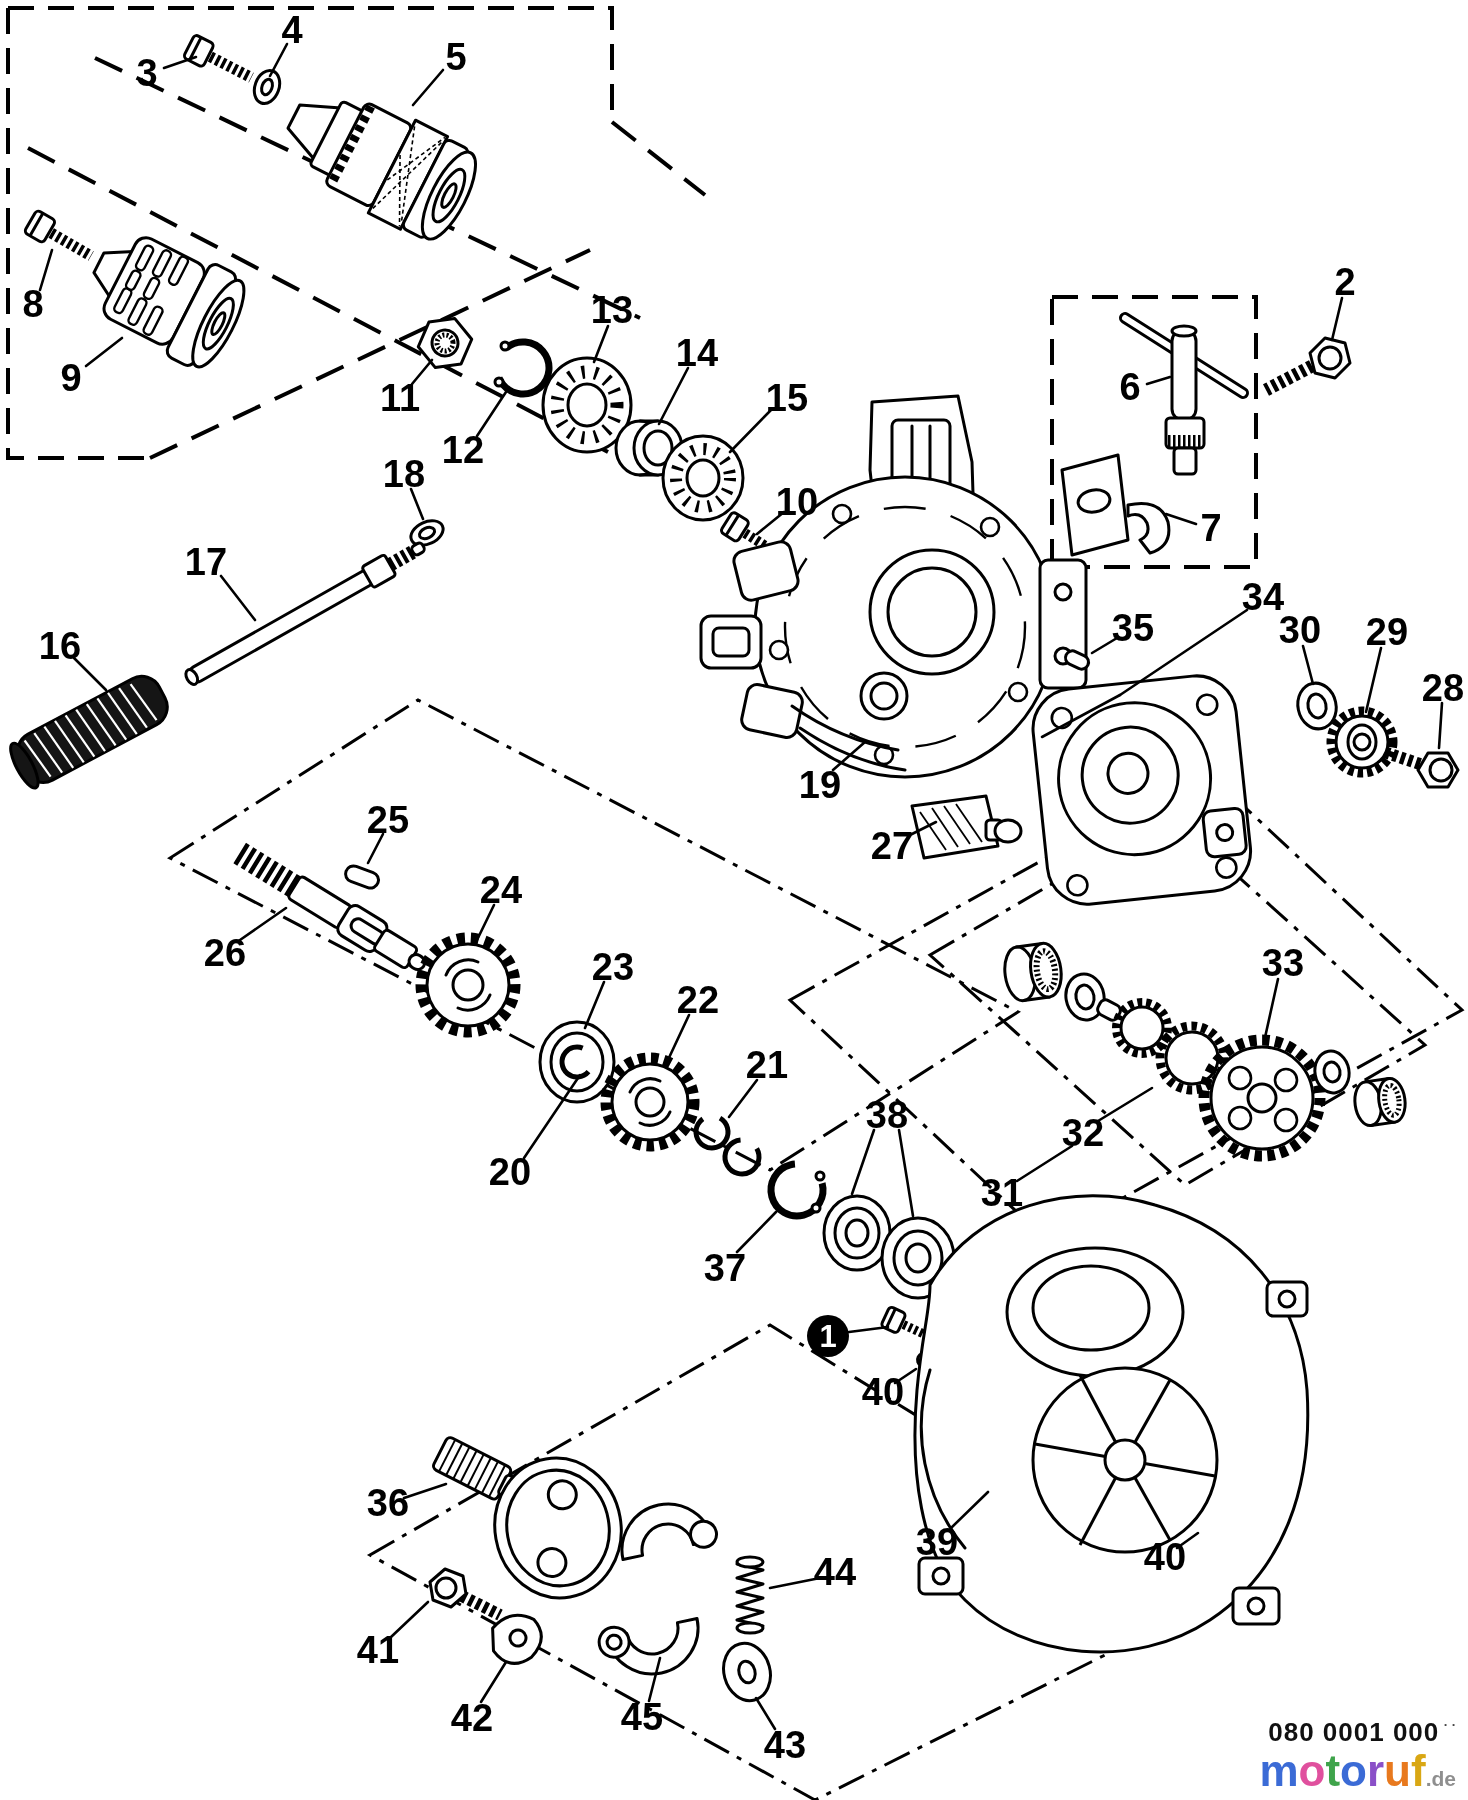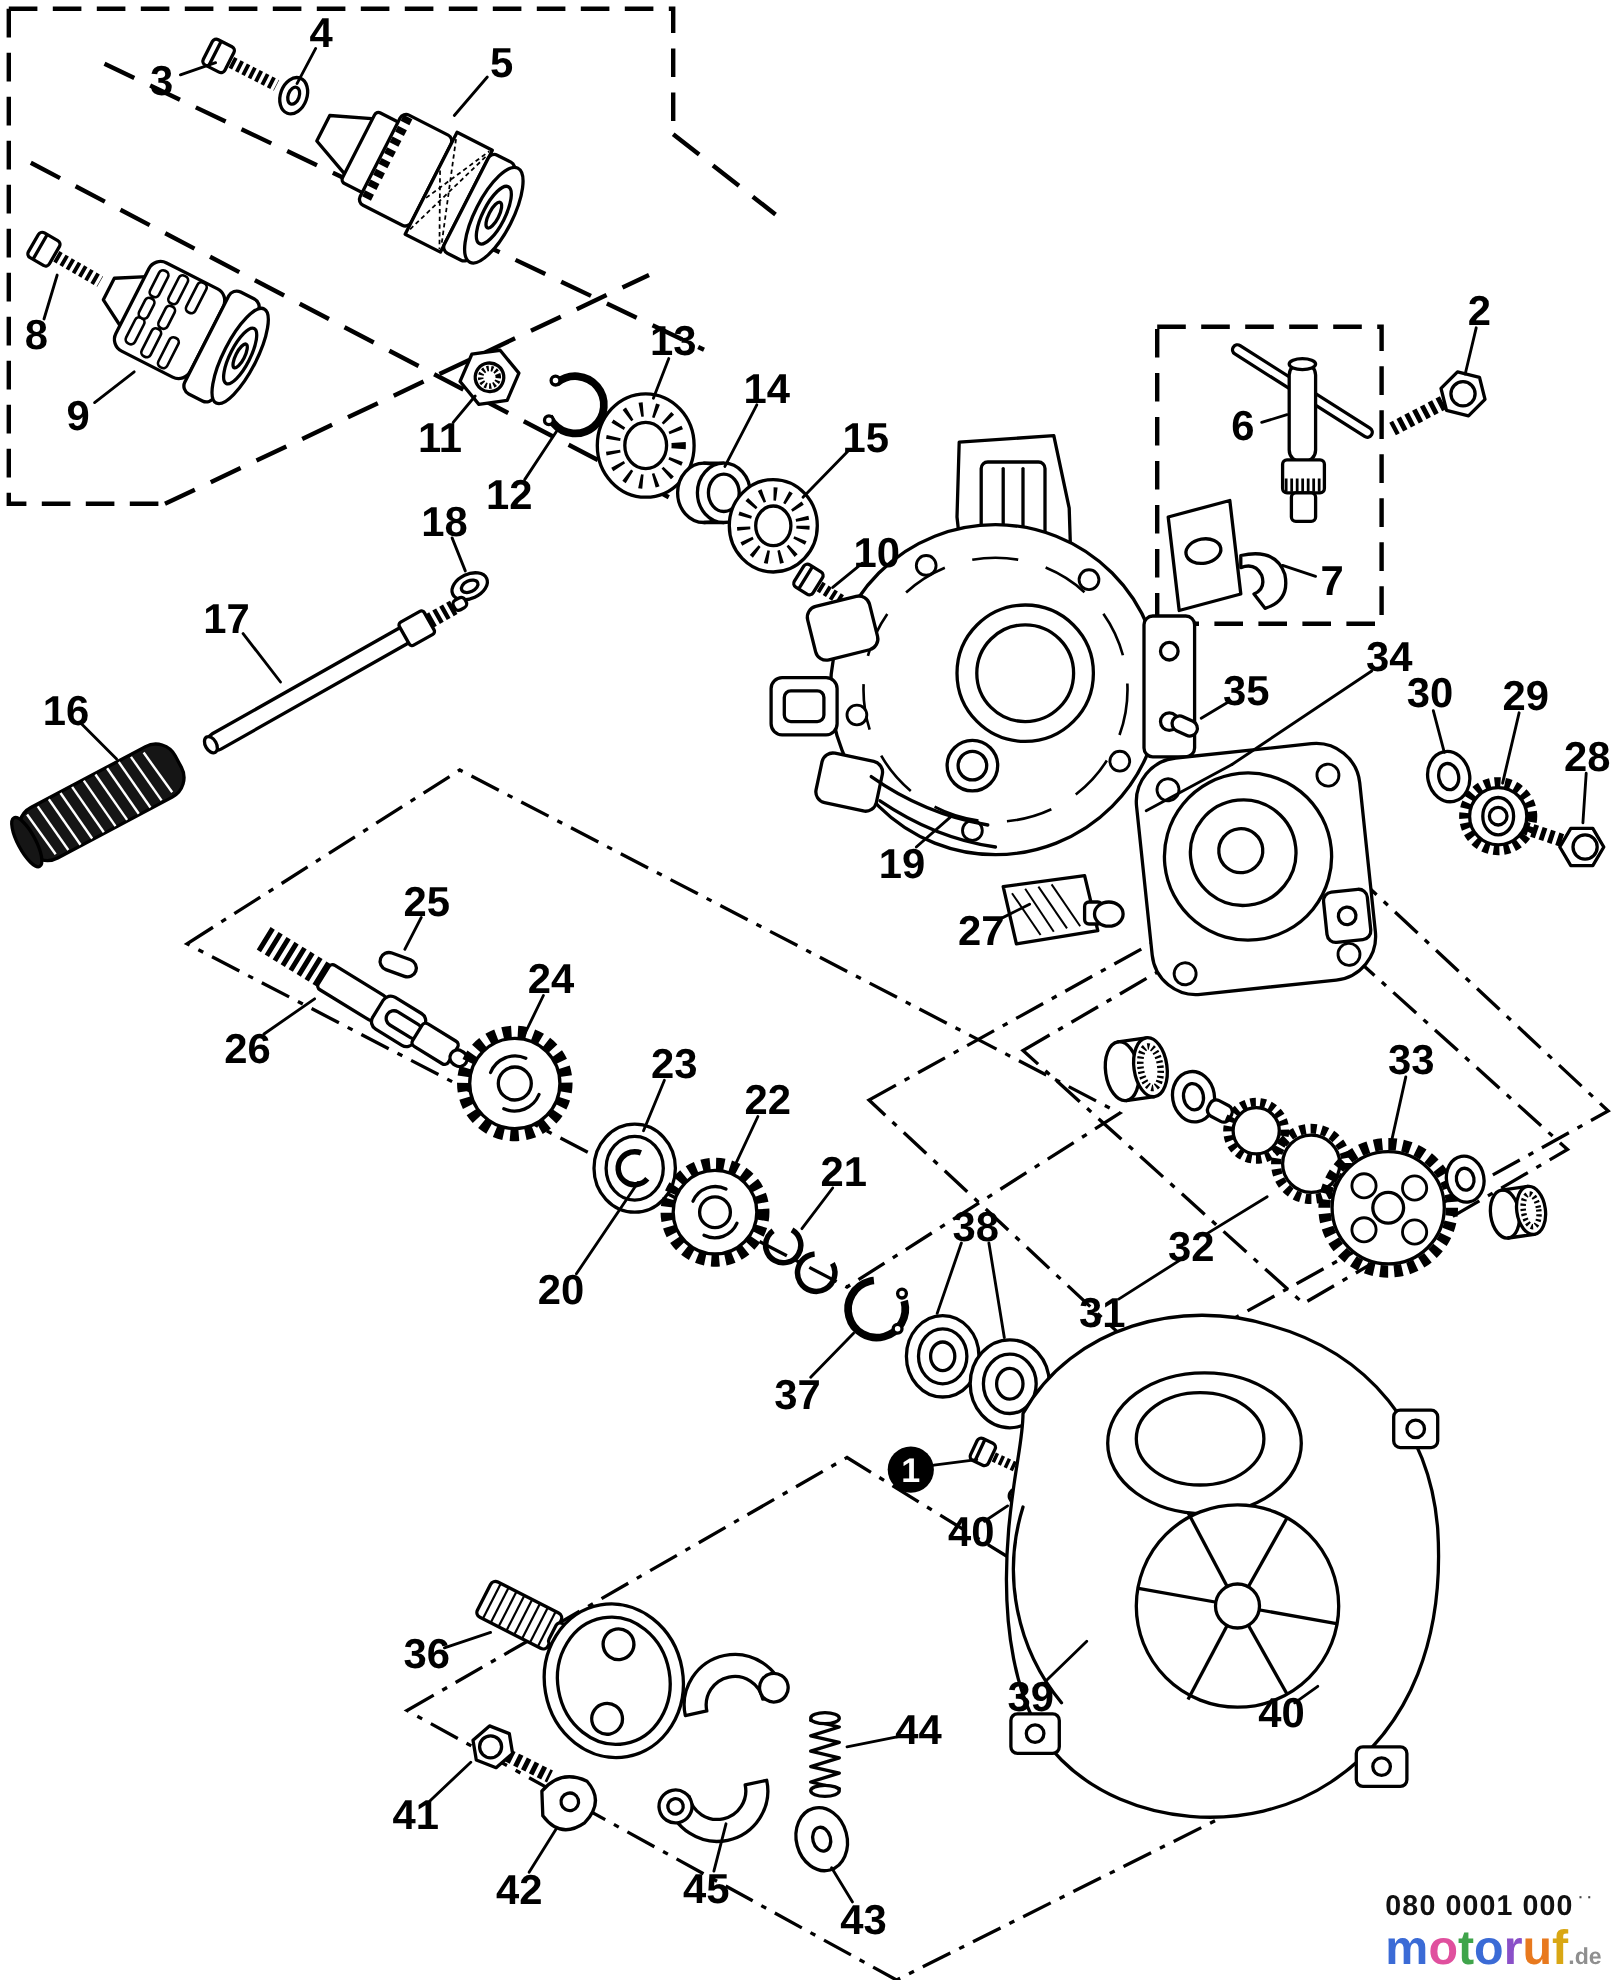--- a/index.html
+++ b/index.html
@@ -9,21 +9,21 @@
   .ln{fill:none;stroke:#000;stroke-width:3;stroke-linecap:round;stroke-linejoin:round;}
   .wh{fill:#fff;stroke:#000;stroke-width:3;stroke-linejoin:round;}
   .thr{fill:none;stroke:#000;stroke-linecap:butt;}
   .dash1{fill:none;stroke:#000;stroke-width:4;stroke-dasharray:26 14;}
   .dash2{fill:none;stroke:#000;stroke-width:4;stroke-dasharray:30 16;}
   .dashdot{fill:none;stroke:#000;stroke-width:3;stroke-dasharray:28 9 5 9;}
   .balls{fill:none;stroke:#000;}
   .plabel{font:bold 38px "Liberation Sans",sans-serif;fill:#000;text-anchor:middle;}
   .plabel.circ{fill:#fff;font-size:31px;}
   .leader{stroke:#000;stroke-width:2.6;stroke-linecap:round;}
-  .watermark{position:absolute;right:12px;bottom:4px;text-align:left;line-height:1;}
+  .watermark{position:absolute;right:12px;bottom:4px;text-align:right;line-height:1;}
   .wm-code{font:bold 26px "Liberation Sans",sans-serif;color:#111;letter-spacing:1px;}
   .wm-dots{font:bold 13px "Liberation Sans",sans-serif;color:#444;vertical-align:top;}
   .wm-logo{font:bold 44px "Liberation Sans",sans-serif;letter-spacing:0px;margin-top:-2px;}
   .wm-suffix{font:bold 21px "Liberation Sans",sans-serif;}
 </style>
 </head>
 <body>
 
 <div class="page">
 <svg width="1468" height="1800" viewBox="0 0 1468 1800">

